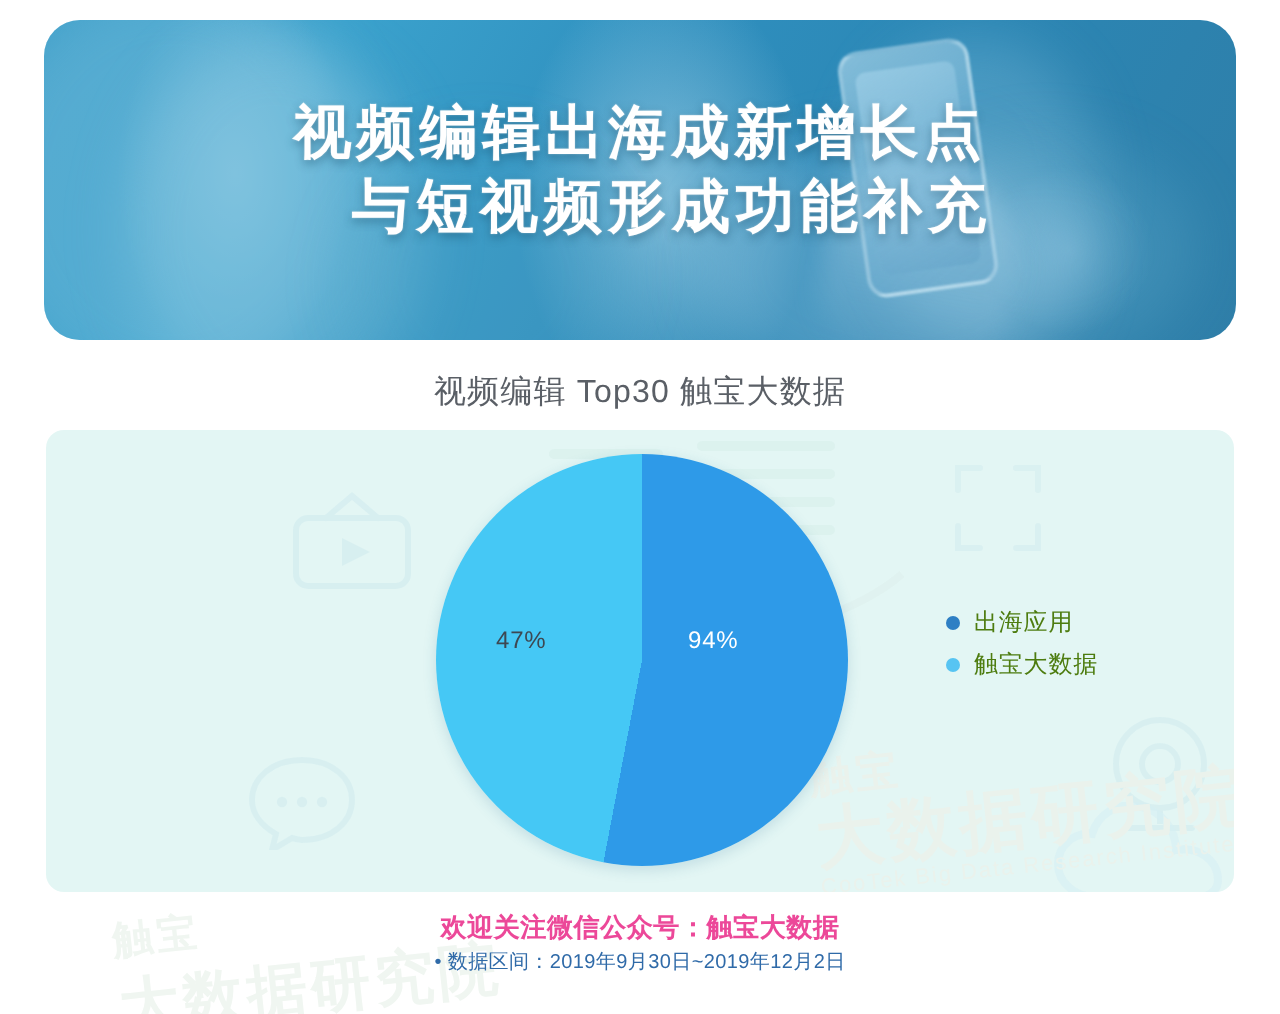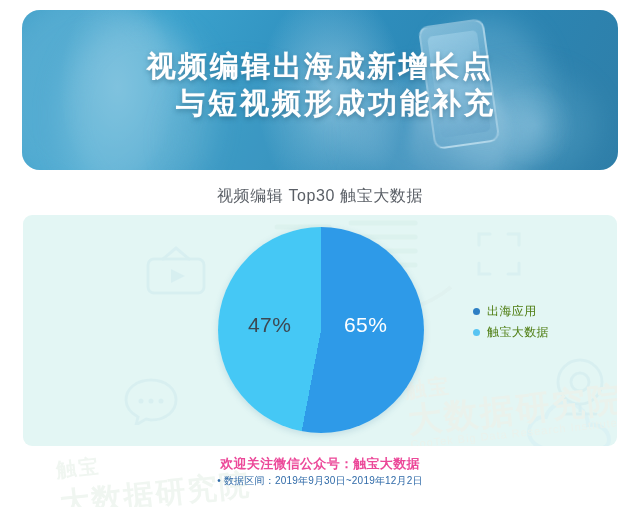--- a/index.html
+++ b/index.html
@@ -179,21 +179,21 @@
     height: 206px;
   }
   #pie {
     position: absolute;
     inset: 0;
     border-radius: 50%;
     box-shadow: 0 2px 7px rgba(40,110,150,0.18);
   }
   .pie-label {
     position: absolute;
-    font-size: 21px;
+    font-size: 12px;
     letter-spacing: 0.4px;
   }
   #pie-label-a {           
     left: 126px;
     top: 86px;
     color: #ffffff;
   }
   #pie-label-b {           
     left: 30px;
     top: 86px;
@@ -334,21 +334,21 @@
     </div>
   </div>
 
   <div class="brand-wm" id="brand-wm-left">
     <span class="small">触宝</span>
     <span>大数据研究院</span>
   </div>
 
   <div id="pie-wrap">
     <div id="pie" style="background: conic-gradient(rgb(46, 154, 232) 0deg, rgb(46, 154, 232) 190.8deg, rgb(69, 200, 245) 190.8deg, rgb(69, 200, 245) 360deg);"></div>
-    <div class="pie-label" id="pie-label-a">65%</div>
+    <div class="pie-label" id="pie-label-a">94%</div>
     <div class="pie-label" id="pie-label-b">47%</div>
   </div>
 
   <div id="legend">
     <div class="legend-row">
       <span class="legend-dot" id="legend-dot-0" style="background: rgb(46, 127, 196);"></span>
       <span class="legend-text">出海应用</span>
     </div>
     <div class="legend-row">
       <span class="legend-dot" id="legend-dot-1" style="background: rgb(87, 196, 242);"></span>

